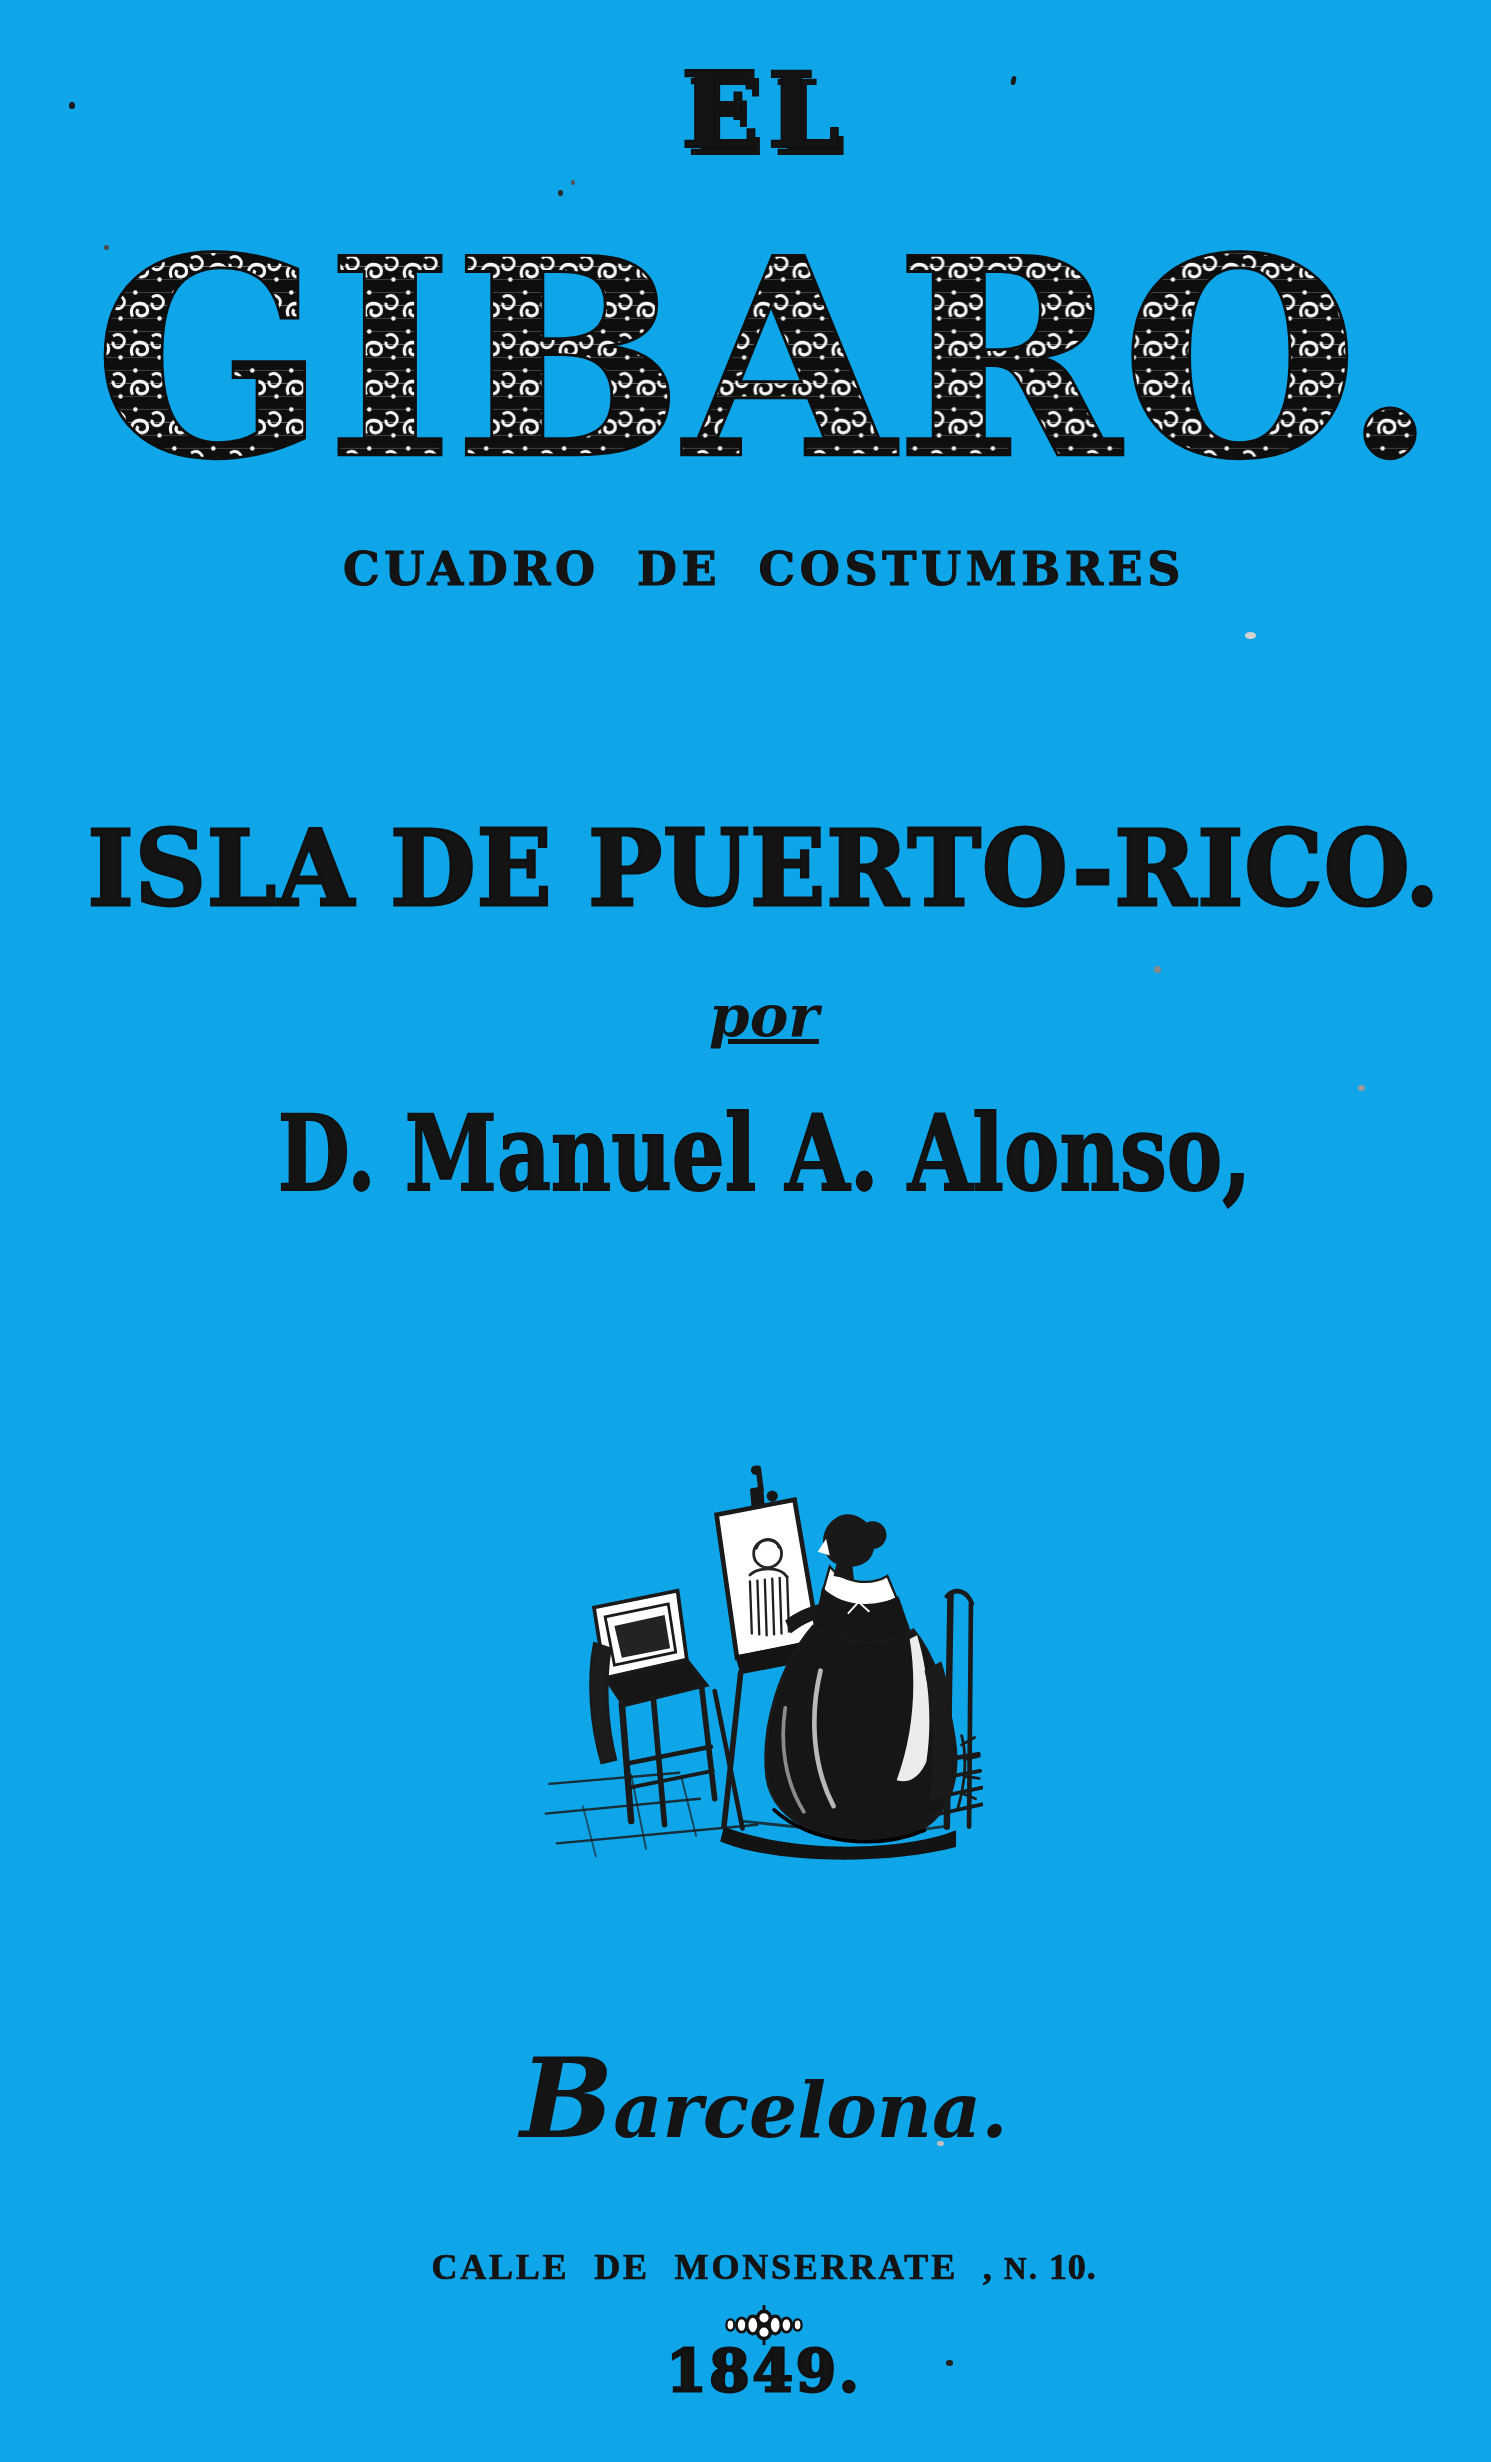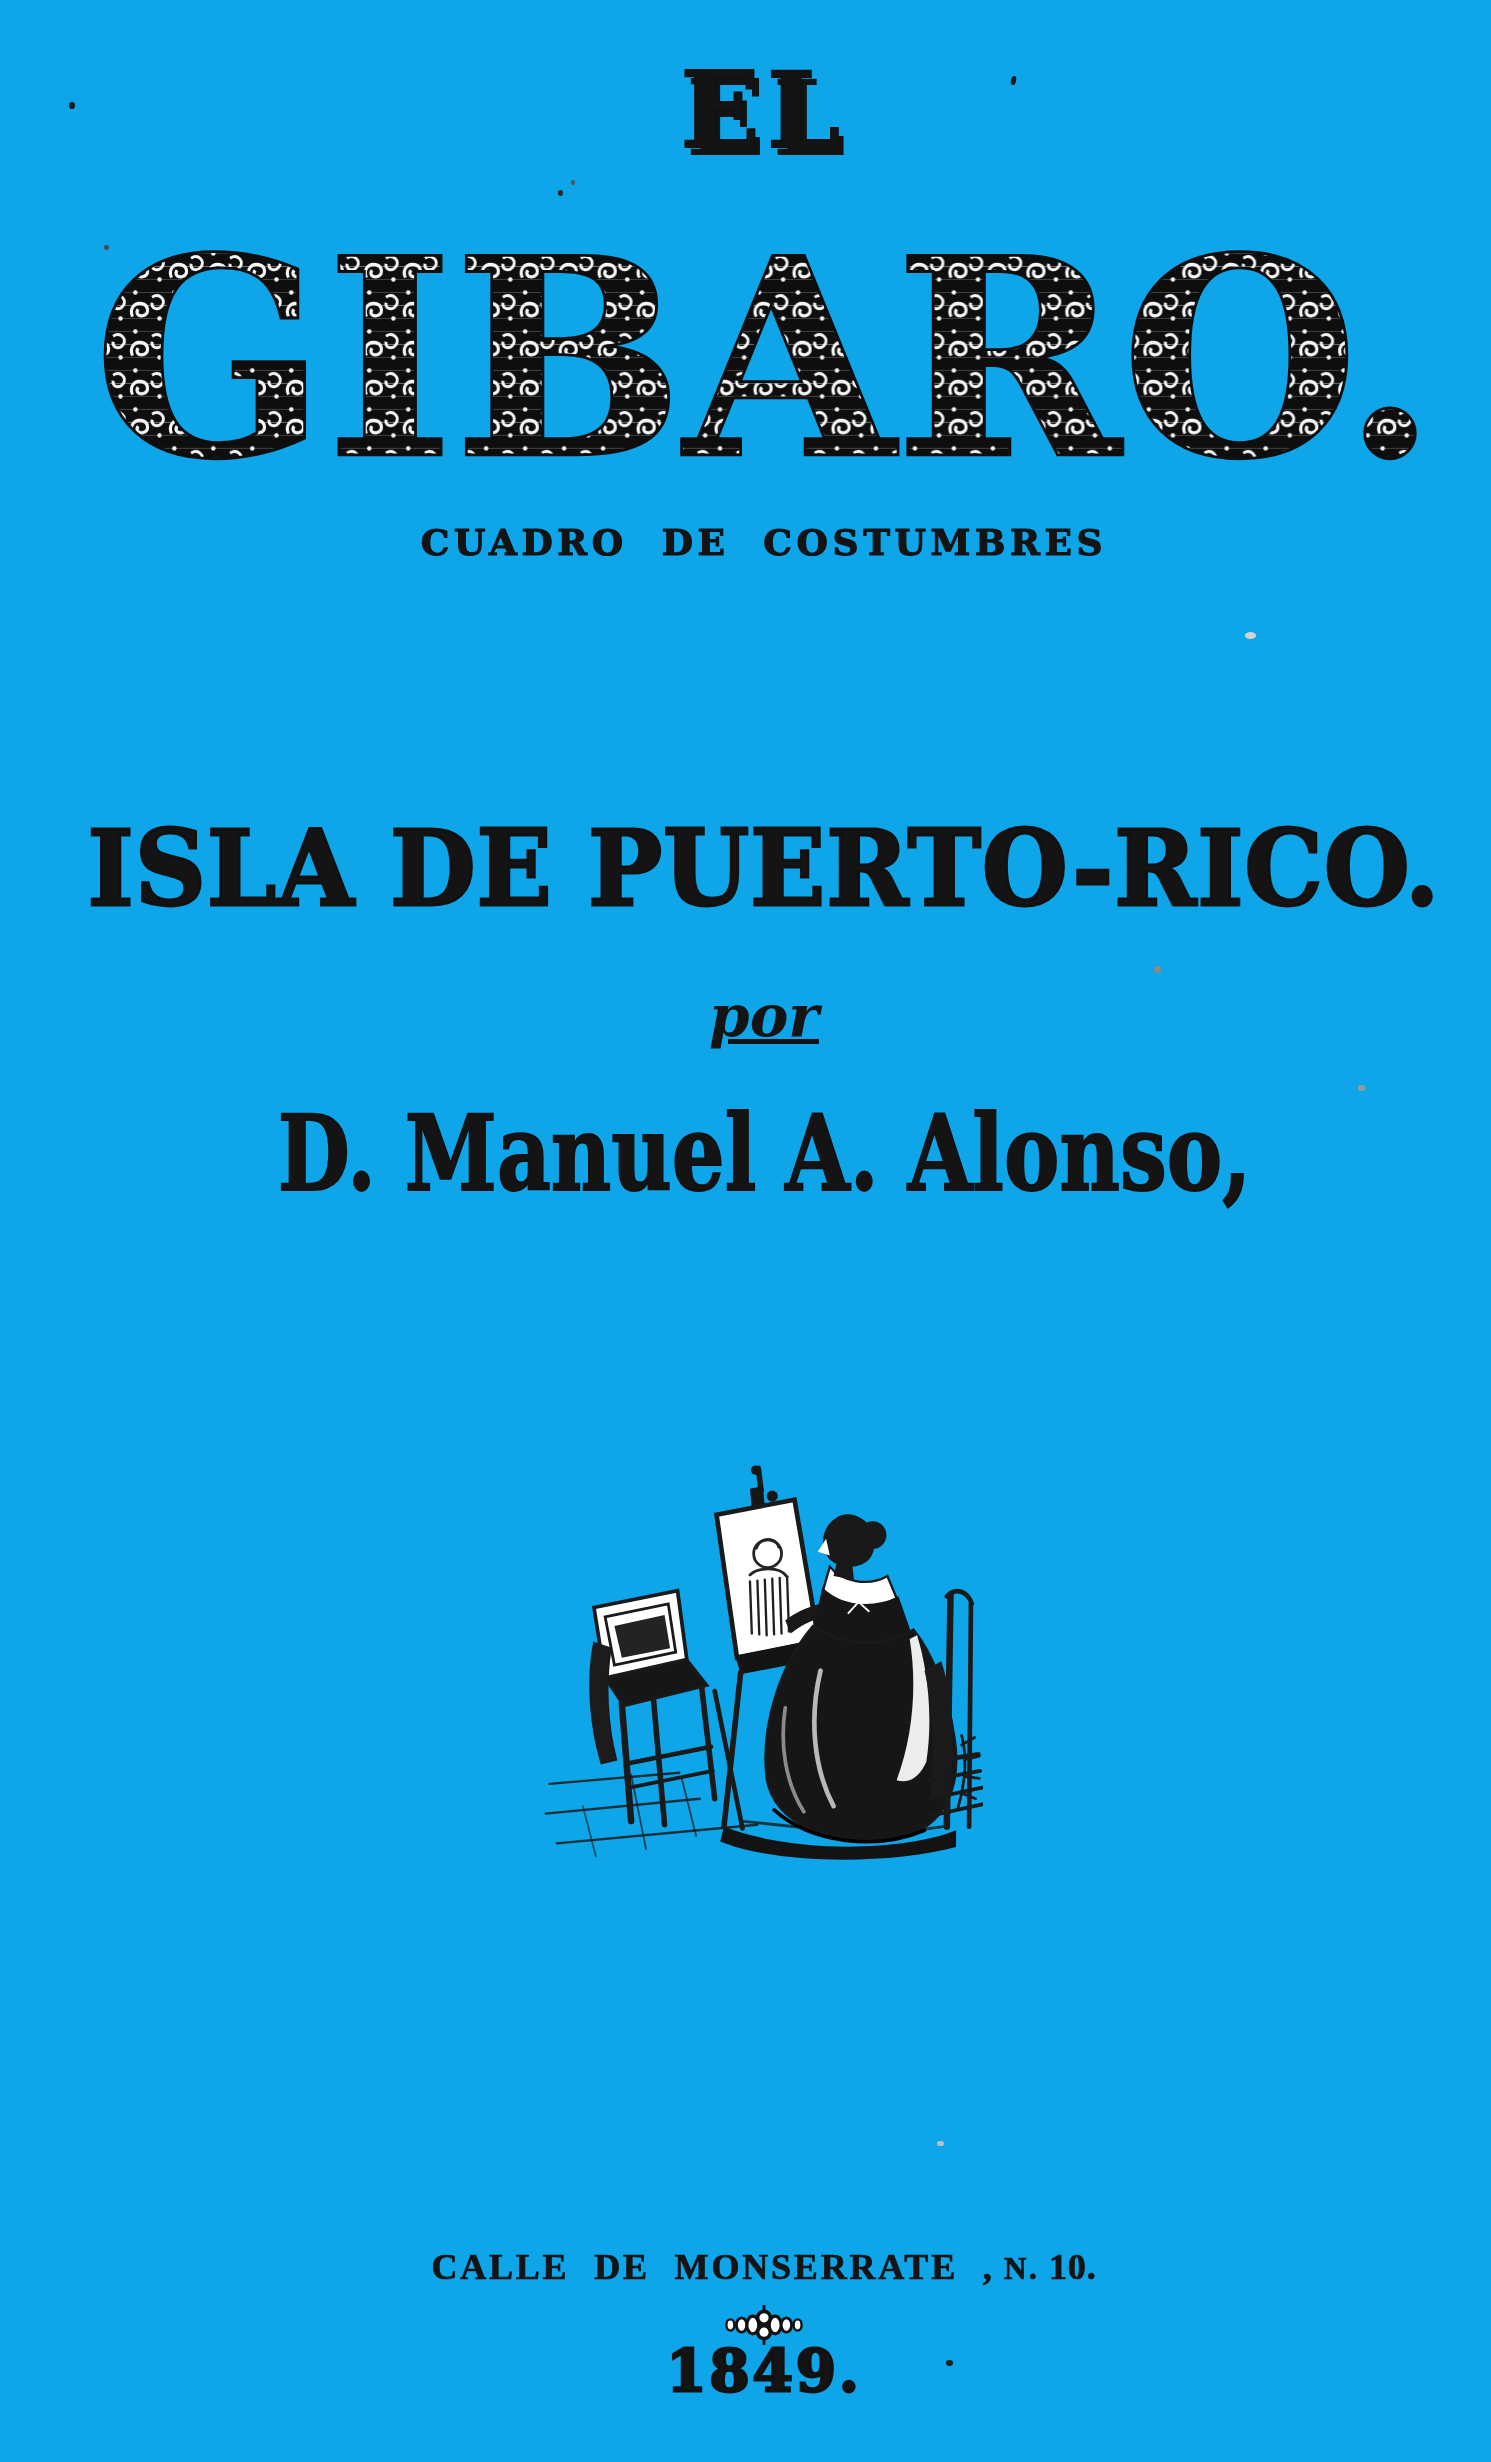--- a/index.html
+++ b/index.html
@@ -17,21 +17,21 @@
   .times { font-family:"Liberation Serif", serif; font-weight:bold; }
 
   .el {
     top:59px; font-size:104px; letter-spacing:7.4px;
     font-family:"DejaVu Serif", serif; font-weight:bold;
     -webkit-text-stroke:1.9px #111;
     text-shadow:5.6px 8.4px 0 #131313;
   }
   .gibaro-svg { position:absolute; left:87px; top:247px; }
 
-  .cuadro { top:524px; font-size:36px; letter-spacing:4.6px; word-spacing:16.7px; -webkit-text-stroke:1.1px #111; }
+  .cuadro { top:546px; font-size:46px; letter-spacing:4.6px; word-spacing:16.7px; -webkit-text-stroke:1.1px #111; }
   .dela   { top:689px; font-size:41px; letter-spacing:3.7px; word-spacing:24px; -webkit-text-stroke:0.9px #111; }
   .isla   { top:817px; font-size:104px; letter-spacing:0.9px; -webkit-text-stroke:2.8px #111; }
   .isla > span { display:inline-block; transform:scaleX(0.95); transform-origin:center; }
 
   .por { top:987px; font-size:58px; font-style:italic; font-family:"DejaVu Serif", serif; font-weight:bold;text-decoration:underline; }
 
   .author { top:1102px; font-size:104px; -webkit-text-stroke:1.9px #111; }
   .author > span { display:inline-block; transform:scaleX(0.80); transform-origin:center; }
 
   .illus { position:absolute; left:542px; top:1457px; width:441px; height:405px; }
@@ -155,20 +155,21 @@
       <path d="M420 386 L474 374" stroke-width="4"></path>
 
       <path d="M452 300 C458 322 456 352 448 378" stroke-width="3"></path>
       <path d="M452 310 l14 -8" stroke-width="3"></path>
       <path d="M455 326 l16 -4" stroke-width="3"></path>
       <path d="M455 344 l16 2" stroke-width="3"></path>
       <path d="M452 362 l15 6" stroke-width="3"></path>
     </g>
   </svg>
 
+  <div class="c barcelona">Barcelona.</div>
 
 
   <div class="c calle times">
     <span>CALLE DE MONSERRATE ,</span><span class="nlabel">N.</span><span class="nnum">10.</span>
   </div>
 
   <div class="c ornament">
     <svg width="104" height="48" viewBox="0 0 120 60">
       <g stroke="#121212" fill="#ffffff">
         <ellipse cx="18" cy="30" rx="5" ry="7" stroke-width="3"></ellipse>

